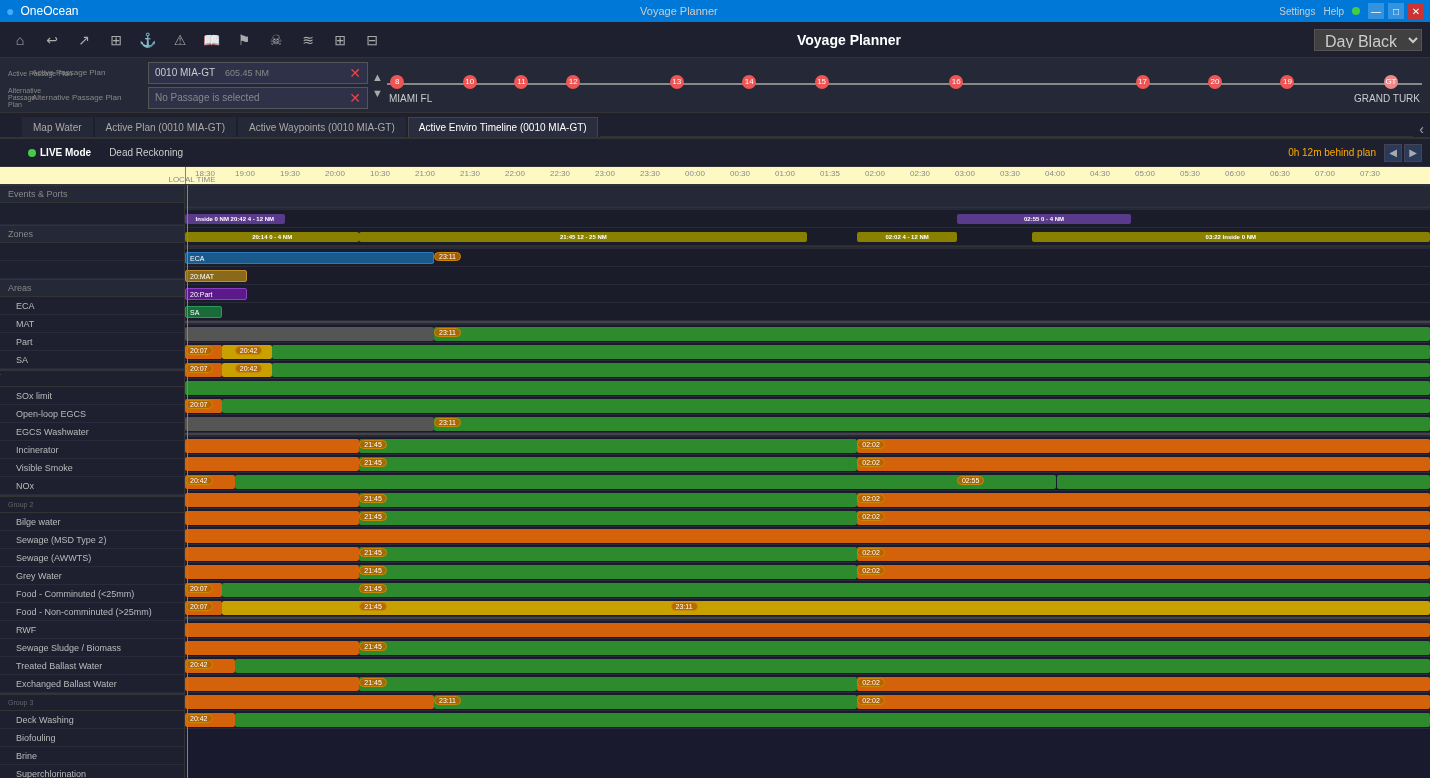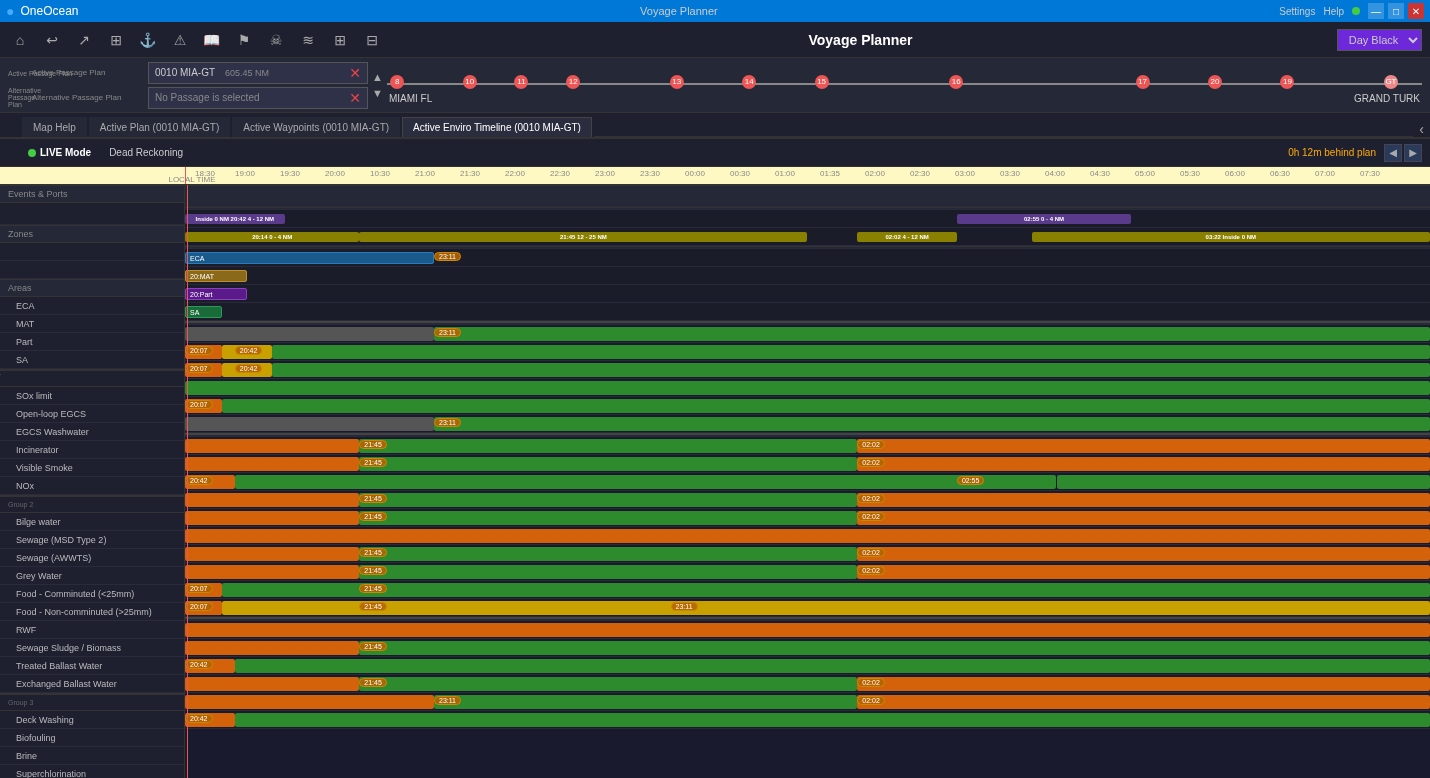--- a/index.html
+++ b/index.html
@@ -40,22 +40,22 @@
       border-bottom: 1px solid #333;
     }
     .toolbar-icon {
       width: 24px; height: 24px; display: flex; align-items: center; justify-content: center;
       color: #aaa; font-size: 14px; cursor: pointer;
     }
     .toolbar-title {
       flex: 1; text-align: center; font-size: 14px; color: #fff; font-weight: 600;
     }
     .day-black-select {
-      background: #6d28d9; border: 1px solid #555; color: #ccc;
-      padding: 2px 6px; font-size: 11px; height: 22px; text-align: center;
+      background: #404040; border: 1px solid #555; color: #ccc;
+      padding: 2px 6px; font-size: 16px; height: 22px;
     }
 
     
     .route-bar {
       background: #252836;
       height: 55px;
       display: flex;
       align-items: center;
       padding: 0 8px;
       position: relative;
@@ -352,21 +352,21 @@
     <div class="waypoint-dot" style="left:42%;">15</div>
     <div class="waypoint-dot" style="left:55%;">16</div>
     <div class="waypoint-dot" style="left:73%;">17</div>
     <div class="waypoint-dot" style="left:80%;">20</div>
     <div class="waypoint-dot" style="left:87%;">19</div>
     <div class="waypoint-dot" style="left:97%; background:#e88;">GT</div>
   </div>
 </div>
 
 <div class="tabs-bar">
-  <div class="tab">Map Help</div>
+  <div class="tab">Map Water</div>
   <div class="tab">Active Plan (0010 MIA-GT)</div>
   <div class="tab">Active Waypoints (0010 MIA-GT)</div>
   <div class="tab active">Active Enviro Timeline (0010 MIA-GT)</div>
   <div style="flex:1; border-bottom:1px solid #333;"></div>
   <div style="color:#aaa; font-size:14px; padding:0 6px; cursor:pointer;">‹</div>
 </div>
 
 <div class="timeline-controls">
   <div class="live-badge">
     <div class="green-dot"></div>

